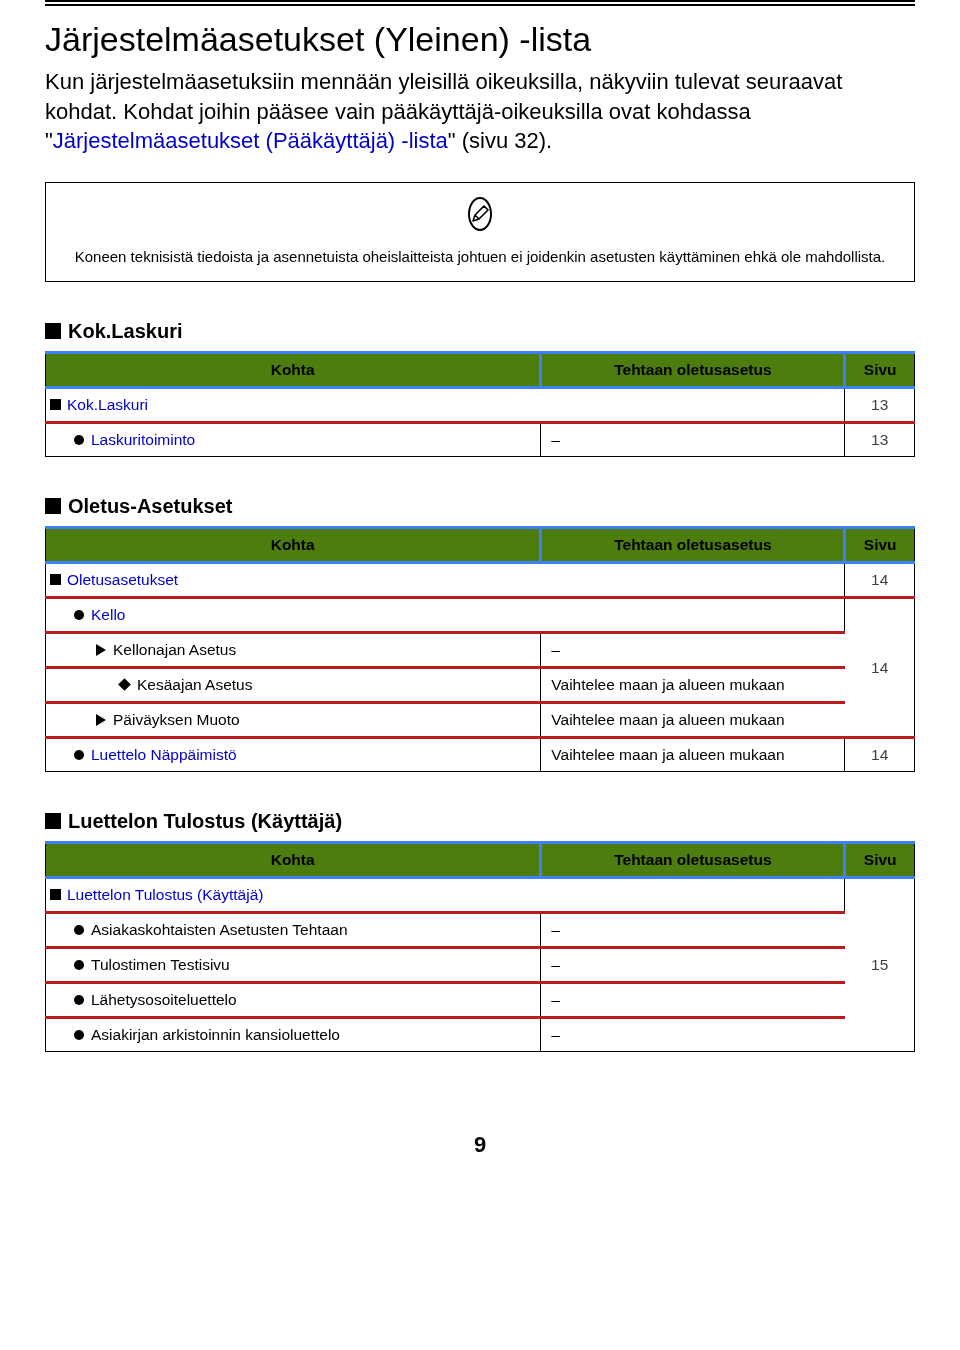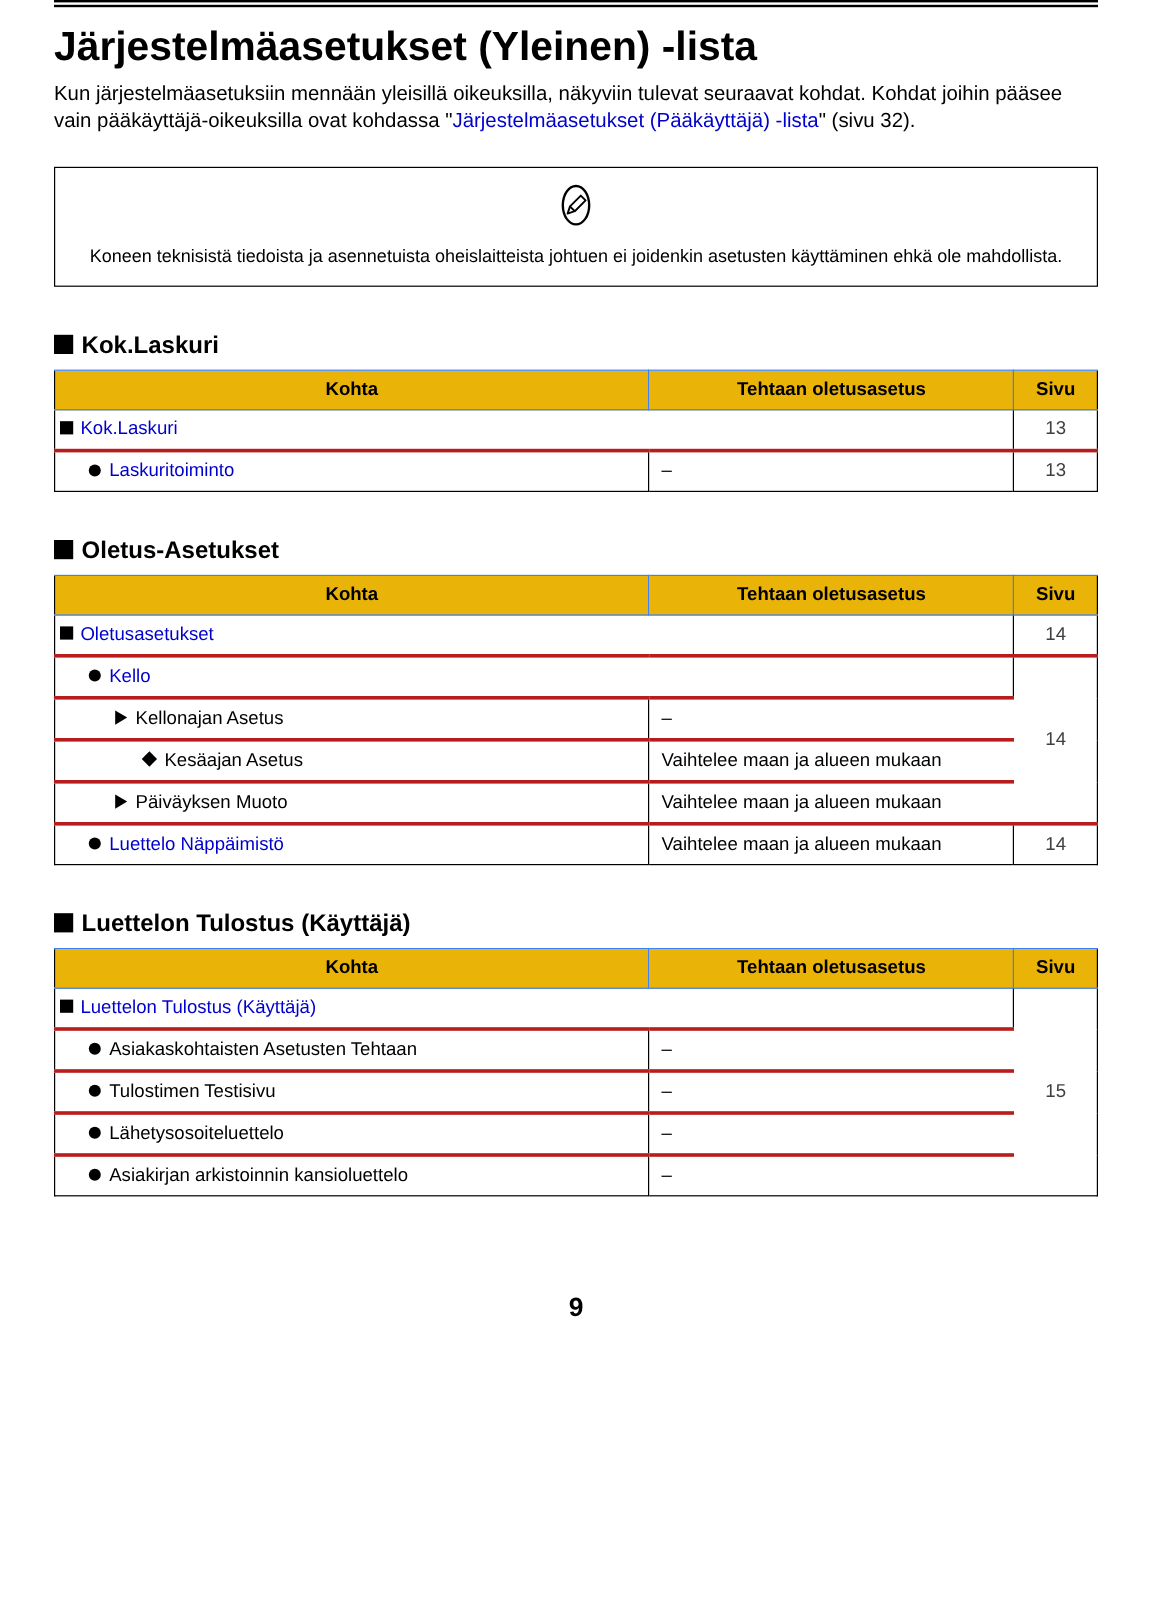--- a/index.html
+++ b/index.html
@@ -11,25 +11,25 @@
     padding: 0 45px 30px 45px;
   }
   .top-rule {
     border-top: 2px solid #000;
     border-bottom: 2px solid #000;
     height: 6px;
     margin-bottom: 14px;
   }
   h1 {
     font-size: 34px;
-    font-weight: bold;
+    font-weight: normal;
     margin-bottom: 8px;
   }
   .intro {
-    font-size: 17px;
+    font-size: 22px;
     line-height: 1.35;
   }
   .intro .link { color: #0000cc; }
   .note-box {
     border: 1px solid #000;
     margin-top: 26px;
     padding: 14px 16px;
     display: flex;
     align-items: center;
     gap: 16px;
@@ -64,25 +64,25 @@
     vertical-align: -1px;
   }
 
   table {
     width: 100%;
     border-collapse: collapse;
     border: 1.5px solid #000;
     font-size: 15.5px;
   }
   th {
-    background: #eab308;
+    background: #4d7c0f;
     font-weight: bold;
     text-align: center;
     padding: 7px 8px;
-    border: 1px solid #3b82f6;
+    border: 3px solid #3b82f6;
   }
   td {
     padding: 7px 10px;
     border-right: 1px solid #000;
     border-top: 3px solid #b91c1c;
     vertical-align: middle;
   }
   td:first-child { border-left: none; }
   th:first-child { border-left: none; }
   th:last-child, td:last-child { border-right: none; }

